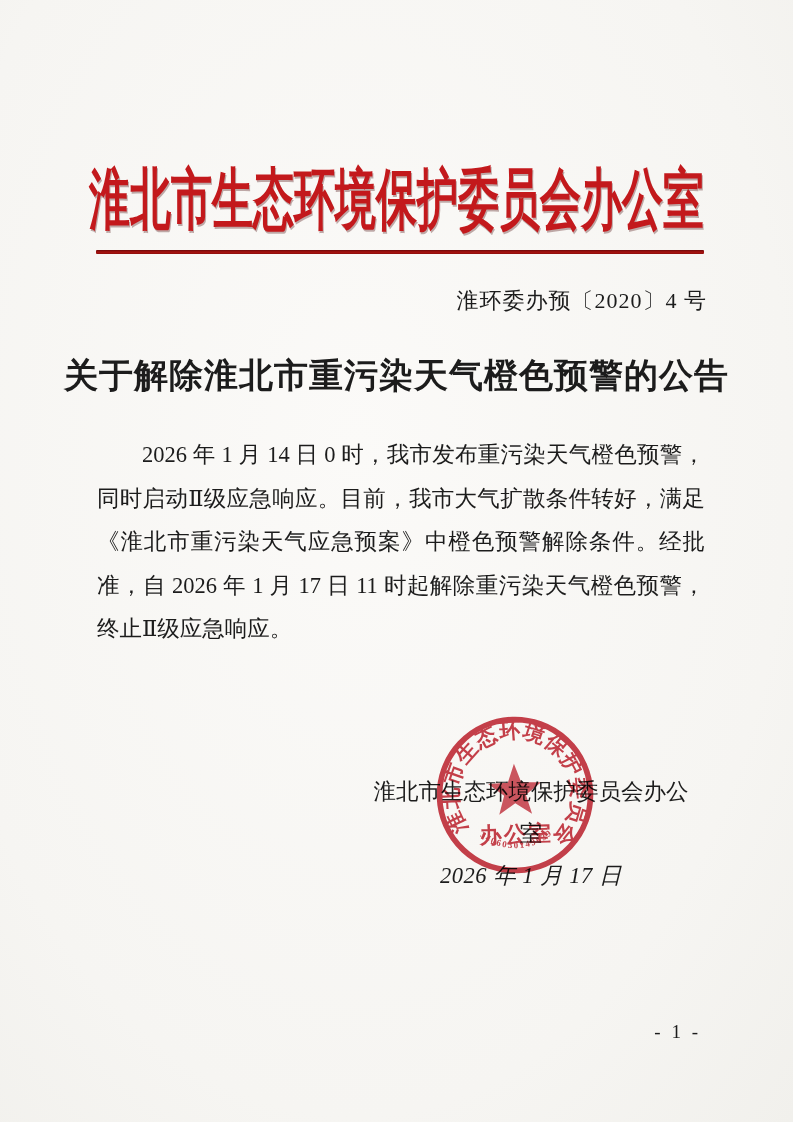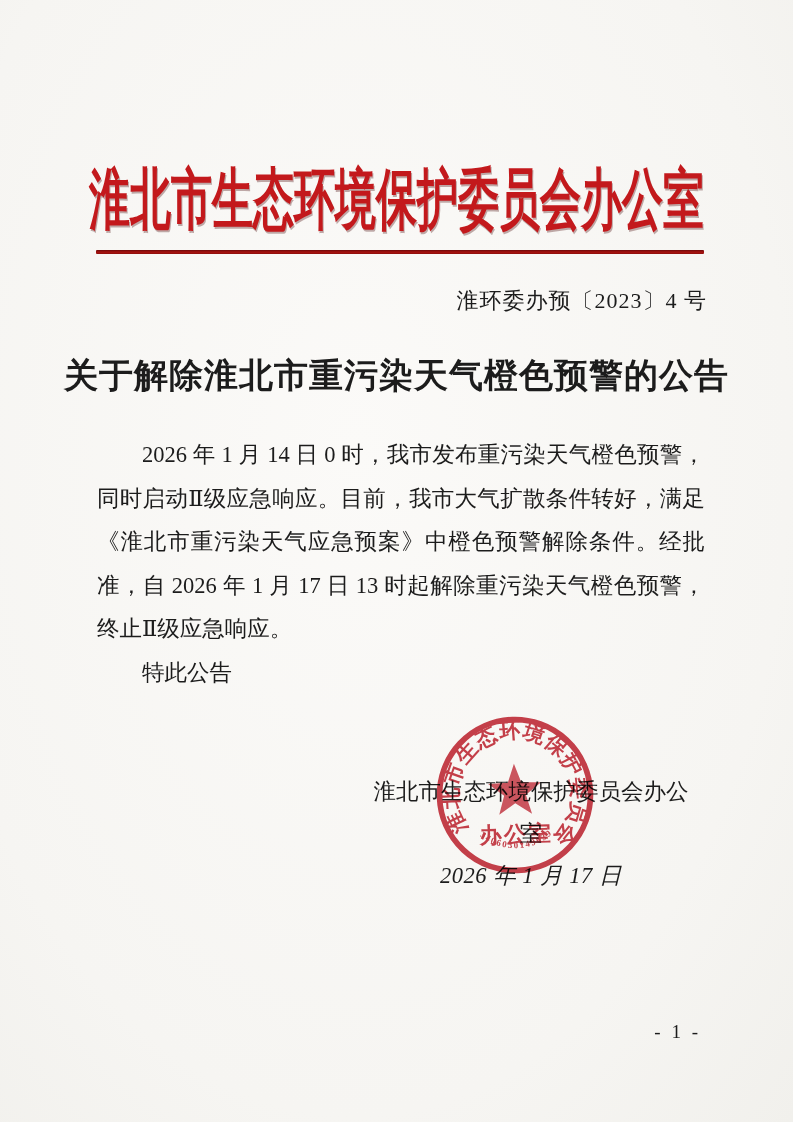--- a/index.html
+++ b/index.html
@@ -102,27 +102,26 @@
 <body>
 
 <div class="page">
 
   <div class="org-header">
     <span class="stretch">淮北市生态环境保护委员会办公室</span>
   </div>
 
   <div class="red-rule"></div>
 
-  <div class="doc-number">淮环委办预〔2023〕4 号</div>
+  <div class="doc-number">淮环委办预〔2020〕4 号</div>
 
   <div class="doc-title">关于解除淮北市重污染天气橙色预警的公告</div>
 
   <div class="doc-body">
-    <p>2026 年 1 月 14 日 0 时，我市发布重污染天气橙色预警，同时启动Ⅱ级应急响应。目前，我市大气扩散条件转好，满足《淮北市重污染天气应急预案》中橙色预警解除条件。经批准，自 2026 年 1 月 17 日 13 时起解除重污染天气橙色预警，终止Ⅱ级应急响应。</p>
-    <p>特此公告</p>
+    <p>2026 年 1 月 14 日 0 时，我市发布重污染天气橙色预警，同时启动Ⅱ级应急响应。目前，我市大气扩散条件转好，满足《淮北市重污染天气应急预案》中橙色预警解除条件。经批准，自 2026 年 1 月 17 日 11 时起解除重污染天气橙色预警，终止Ⅱ级应急响应。</p>
   </div>
 
   <div class="signature-block">
     <div class="sig-org">淮北市生态环境保护委员会办公室</div>
     <div class="sig-date">2026 年 1 月 17 日</div>
   </div>
 
   <div class="seal">
     <svg viewBox="0 0 200 200">
       <defs>

